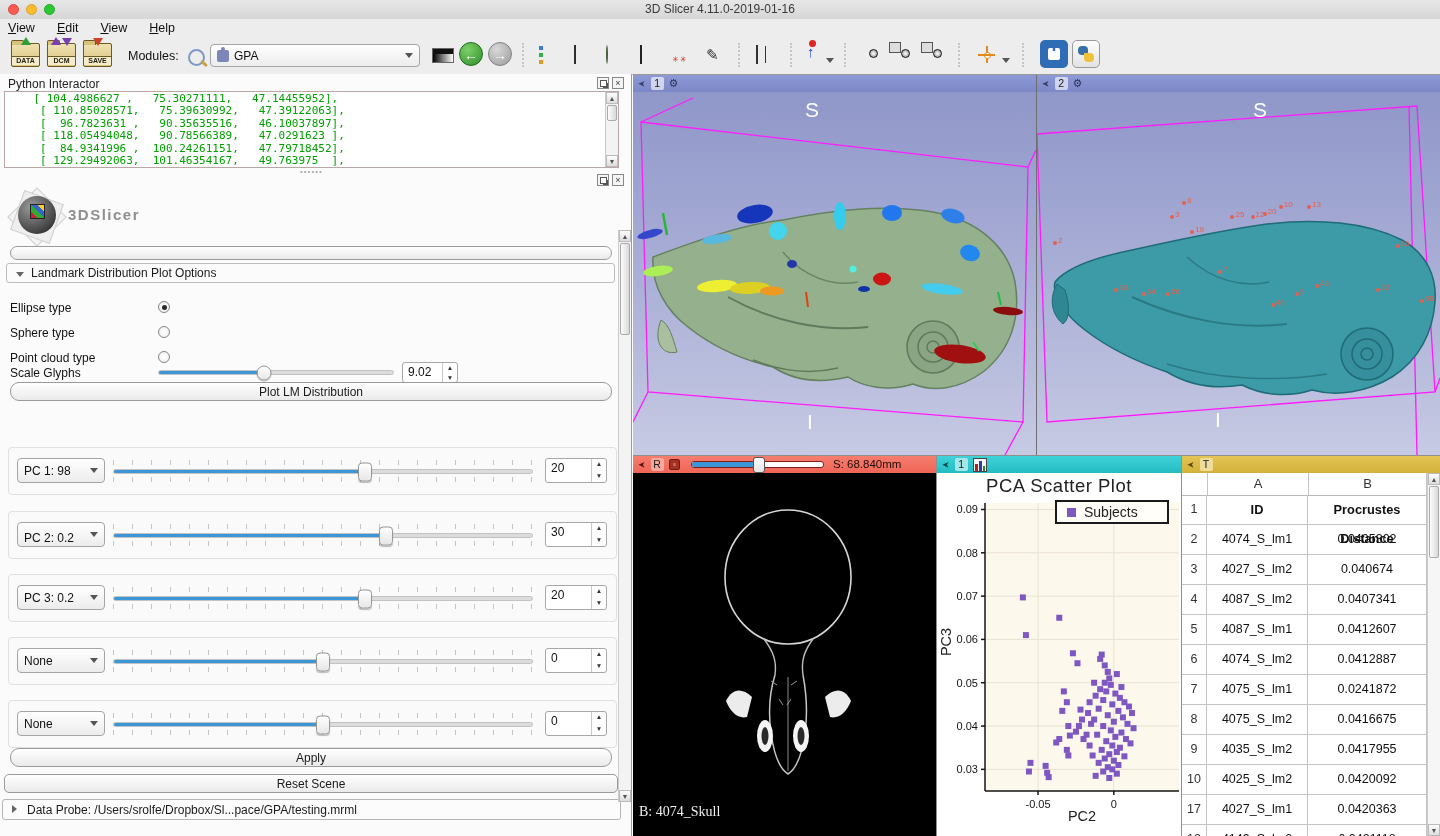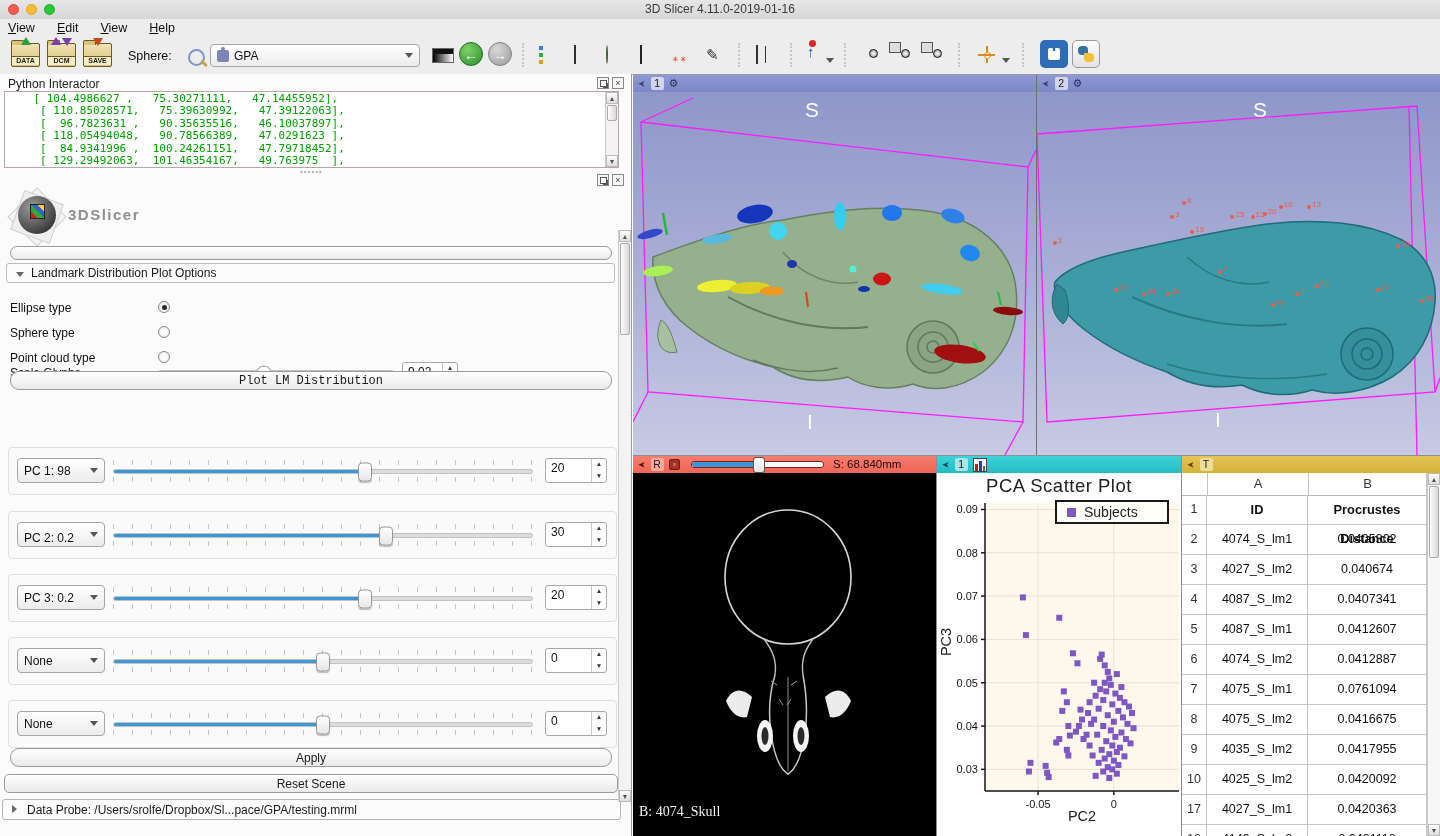--- a/index.html
+++ b/index.html
@@ -198,21 +198,21 @@
           <span class="farrow two2"></span>
         <span class="flabel">DCM</span>
       </div>
     </div>
     <div class="folderbtn" style="left:82px;">
       <div class="folder">
         <span class="farrow dn"></span>
         <span class="flabel">SAVE</span>
       </div>
     </div>
-    <span class="tblabel" style="left:128px;">Sphere:</span>
+    <span class="tblabel" style="left:128px;">Modules:</span>
     <span class="search" style="left:188px;top:13px;position:absolute;"></span>
     <div class="combo" style="position:absolute;left:210px;top:8px;width:210px;height:23px;">
       <span class="puzzle"></span>
       <span style="flex:1;">GPA</span>
       <span class="caret"></span>
     </div>
     <span class="icon-wl" style="left:432px;"></span>
     <span class="cir back" style="left:459px;">←</span>
     <span class="cir fwd" style="left:488px;">→</span>
     <span class="tsep" style="left:522px;"></span>
@@ -287,21 +287,21 @@
       <div class="knob" style="left:45%;"></div>
     </div>
     <div class="spin" style="left:402px;top:288px;width:56px;height:21px;">
       <span class="val">9.02</span>
       <span class="arrs">
           <span>▲</span>
           <span>▼</span>
         </span>
     </div>
 
-    <div class="btn" style="left:10px;top:297px;width:602px;height:19px;line-height:18px;font-family:Liberation Mono, monospace;">Plot LM Distribution</div>
+    <div class="btn" style="left:10px;top:308px;width:602px;height:19px;line-height:18px;">Plot LM Distribution</div>
 
 
     <div class="slrow" style="top:373px;">
       <div class="combo slcombo">
           <span style="flex:1;">PC 1: 98</span>
           <span class="caret"></span>
         </div>
       <span class="ticks" style="top:12px;"></span>
         <span class="ticks" style="top:29px;"></span>
       <div class="track sltrack">
@@ -776,21 +776,21 @@
             <div class="tc-b">0.0412607</div>
           </div>
           <div class="trow">
             <div class="tc-num">6</div>
             <div class="tc-a">4074_S_lm2</div>
             <div class="tc-b">0.0412887</div>
           </div>
           <div class="trow">
             <div class="tc-num">7</div>
             <div class="tc-a">4075_S_lm1</div>
-            <div class="tc-b">0.0761094</div>
+            <div class="tc-b">0.0241872</div>
           </div>
           <div class="trow">
             <div class="tc-num">8</div>
             <div class="tc-a">4075_S_lm2</div>
             <div class="tc-b">0.0416675</div>
           </div>
           <div class="trow">
             <div class="tc-num">9</div>
             <div class="tc-a">4035_S_lm2</div>
             <div class="tc-b">0.0417955</div>

